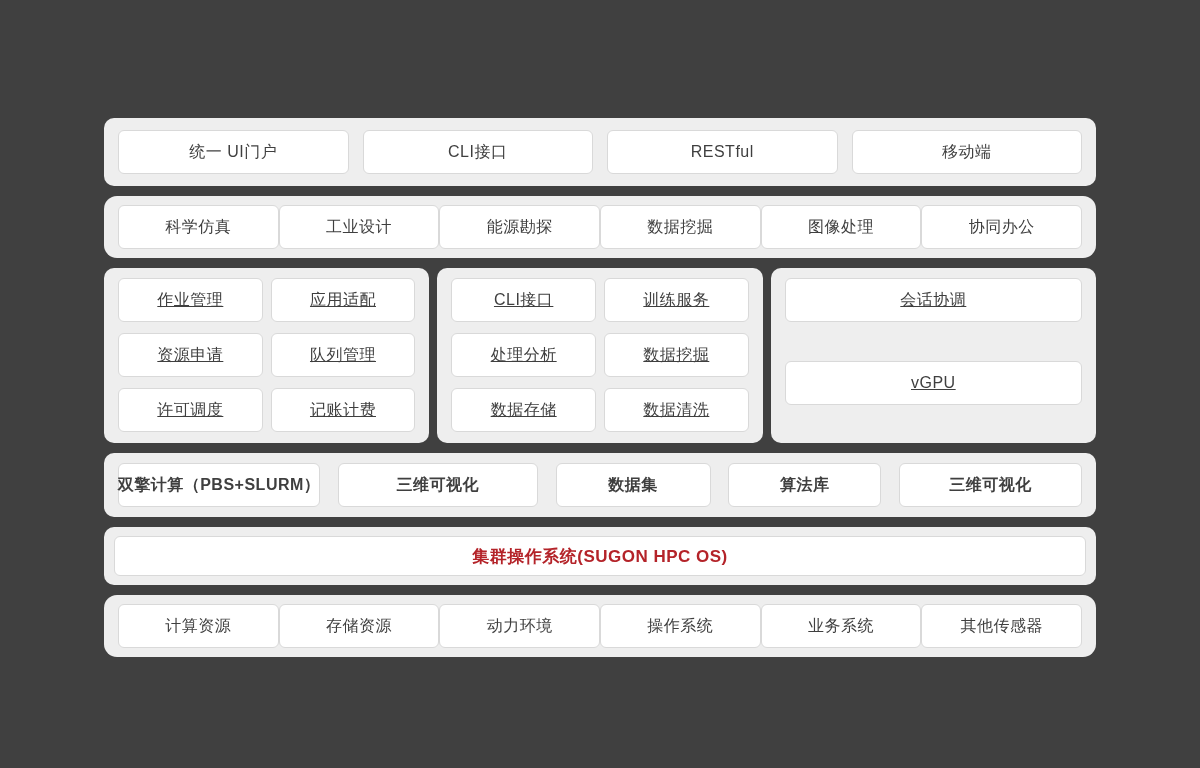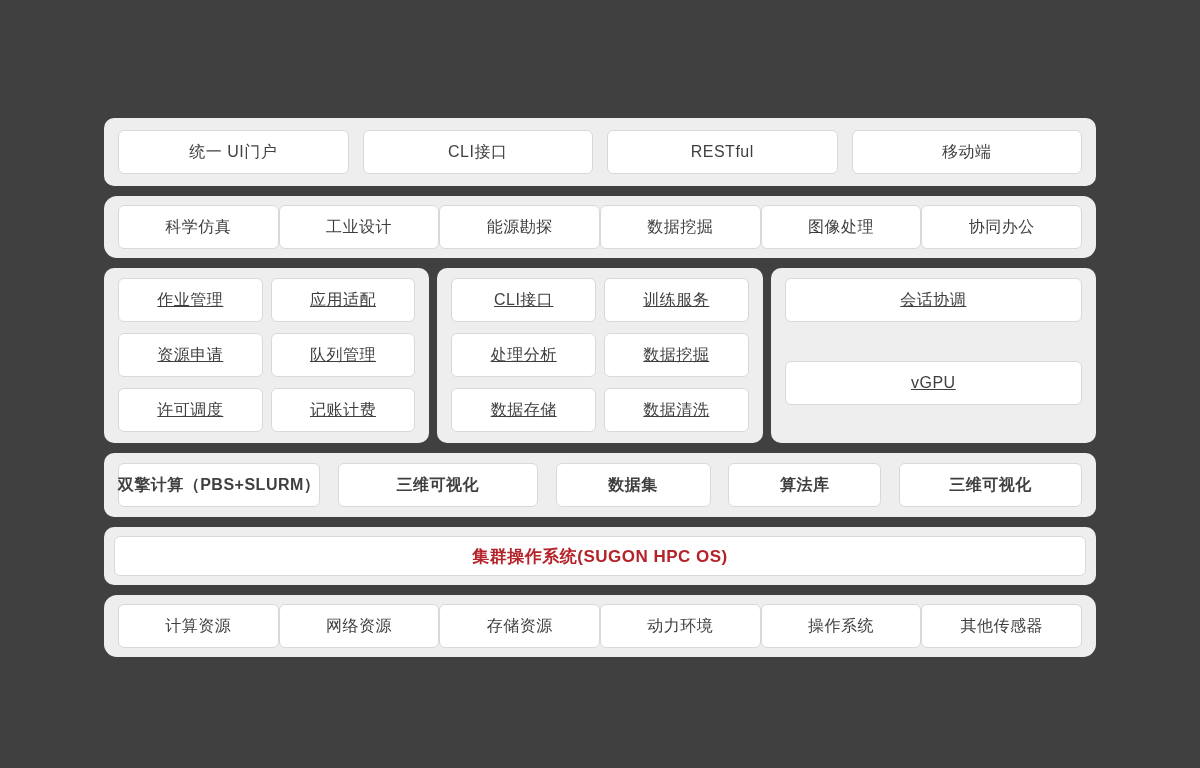--- a/index.html
+++ b/index.html
@@ -132,21 +132,21 @@
       <div class="box">算法库</div>
       <div class="box">三维可视化</div>
     </section>
 
     <section class="band band-os">
       <div class="box box-os">集群操作系统(SUGON HPC OS)</div>
     </section>
 
     <section class="band band-resources">
       <div class="box">计算资源</div>
-      <div class="box">网络资源</div>
       <div class="box">存储资源</div>
       <div class="box">动力环境</div>
       <div class="box">操作系统</div>
+      <div class="box">业务系统</div>
       <div class="box">其他传感器</div>
     </section>
 
   </div>
 </div>
 
 </body></html>

